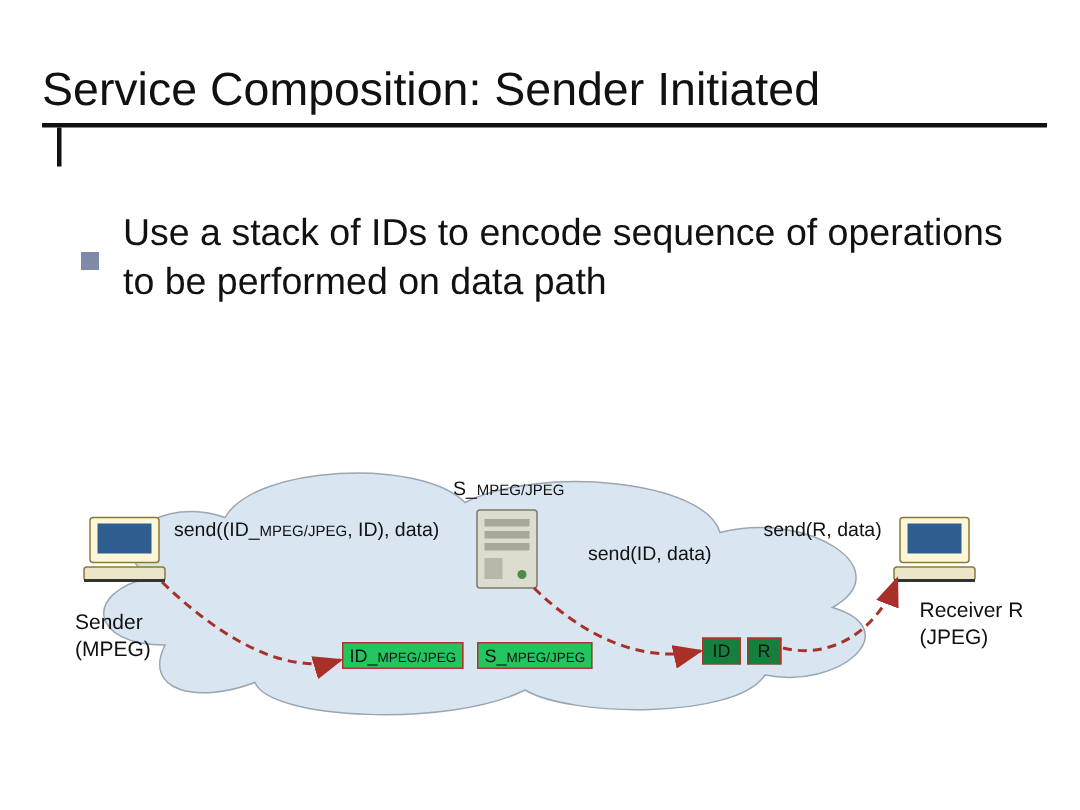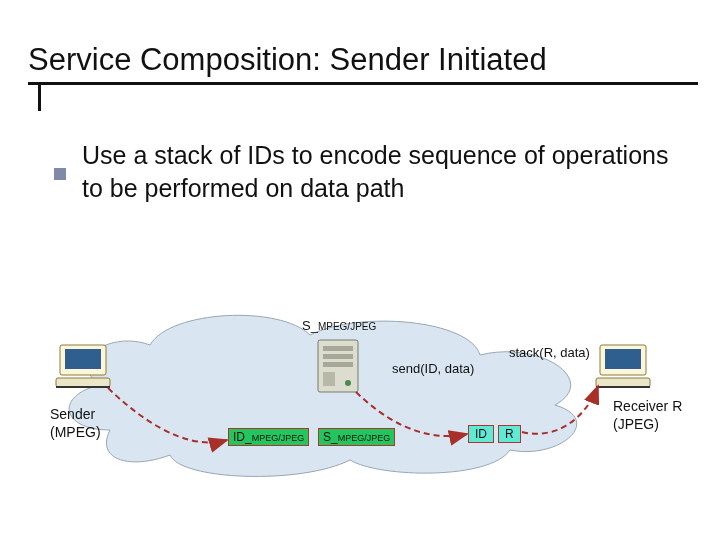--- a/index.html
+++ b/index.html
@@ -75,21 +75,21 @@
     padding: 2px 4px 2px 4px;
     line-height: 1;
   }
   .packet .sub {
     font-size: 9px;
     color: #111;
   }
   .packet-small {
     position: absolute;
     border: 1px solid #b0352a;
-    background: #5eead4;
+    background: #15803d;
     font-size: 12px;
     color: #111;
     padding: 2px 6px;
     line-height: 1;
   }
   .node-label {
     position: absolute;
     font-size: 14px;
     color: #111;
     line-height: 1.25;
@@ -154,24 +154,27 @@
 
     <path d="M108 388 C 160 438, 200 448, 227 440" fill="none" stroke="#a83028" stroke-width="2" stroke-dasharray="6 4" marker-end="url(#arw)"></path>
     <path d="M356 392 C 400 435, 440 440, 467 434" fill="none" stroke="#a83028" stroke-width="2" stroke-dasharray="6 4" marker-end="url(#arw)"></path>
     <path d="M522 432 C 555 440, 585 420, 598 386" fill="none" stroke="#a83028" stroke-width="2" stroke-dasharray="6 4" marker-end="url(#arw)"></path>
   </svg>
 
   <div class="svc-label" style="left:302px; top:318px;">
     <span>S_</span><span class="sub">MPEG/JPEG</span>
   </div>
 
+  <div class="svc-label" style="left:116px; top:345px;">
+    <span>send((ID_</span><span class="sub">MPEG/JPEG</span><span>, ID), data)</span>
+  </div>
 
   <div class="svc-label" style="left:392px; top:361px;">send(ID, data)</div>
 
-  <div class="svc-label" style="left:509px; top:345px;">stack(R, data)</div>
+  <div class="svc-label" style="left:509px; top:345px;">send(R, data)</div>
 
   <div class="packet" style="left:228px; top:428px;">
     <span>ID_</span><span class="sub">MPEG/JPEG</span>
   </div>
   <div class="packet" style="left:318px; top:428px;">
     <span>S_</span><span class="sub">MPEG/JPEG</span>
   </div>
   <div class="packet-small" style="left:468px; top:425px;">ID</div>
   <div class="packet-small" style="left:498px; top:425px;">R</div>
 

